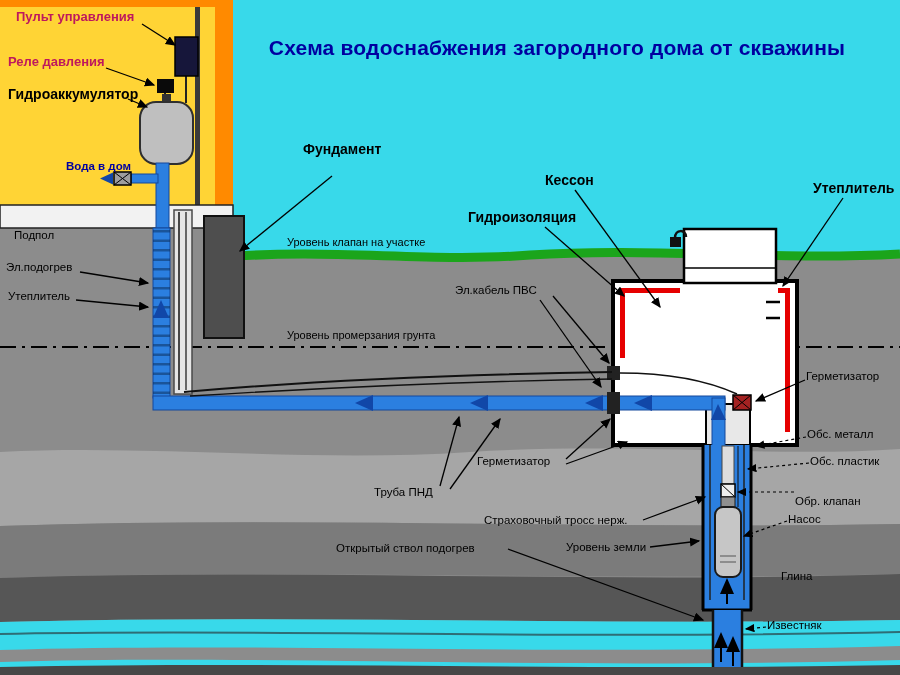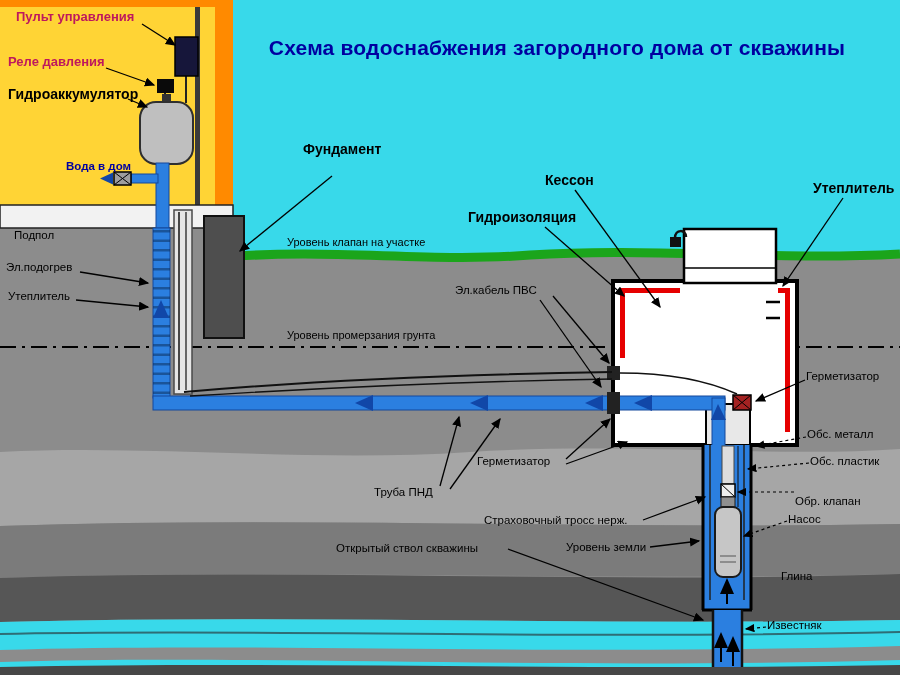--- a/index.html
+++ b/index.html
@@ -193,21 +193,21 @@
   <div class="lbl big" style="left:303px;top:142px;">Фундамент</div>
   <div class="lbl sm" style="left:287px;top:236px;">Уровень клапан на участке</div>
   <div class="lbl sm" style="left:287px;top:329px;">Уровень промерзания грунта</div>
   <div class="lbl" style="left:455px;top:284px;">Эл.кабель ПВС</div>
   <div class="lbl big" style="left:545px;top:173px;">Кессон</div>
   <div class="lbl big" style="left:468px;top:210px;text-align:center;">Гидроизоляция</div>
   <div class="lbl big" style="left:813px;top:181px;">Утеплитель</div>
   <div class="lbl" style="left:477px;top:455px;">Герметизатор</div>
   <div class="lbl" style="left:374px;top:486px;">Труба ПНД</div>
   <div class="lbl" style="left:484px;top:514px;">Страховочный тросс нерж.</div>
-  <div class="lbl" style="left:336px;top:542px;">Открытый ствол скважины</div>
+  <div class="lbl" style="left:336px;top:542px;">Открытый ствол подогрев</div>
   <div class="lbl" style="left:566px;top:541px;">Уровень земли</div>
   <div class="lbl" style="left:806px;top:370px;">Герметизатор</div>
   <div class="lbl" style="left:807px;top:428px;">Обс. металл</div>
   <div class="lbl" style="left:810px;top:455px;">Обс. пластик</div>
   <div class="lbl" style="left:795px;top:484px;margin-top:11px;">Обр. клапан</div>
   <div class="lbl" style="left:788px;top:513px;">Насос</div>
   <div class="lbl" style="left:781px;top:570px;">Глина</div>
   <div class="lbl" style="left:767px;top:619px;">Известняк</div>
 
 </div>

